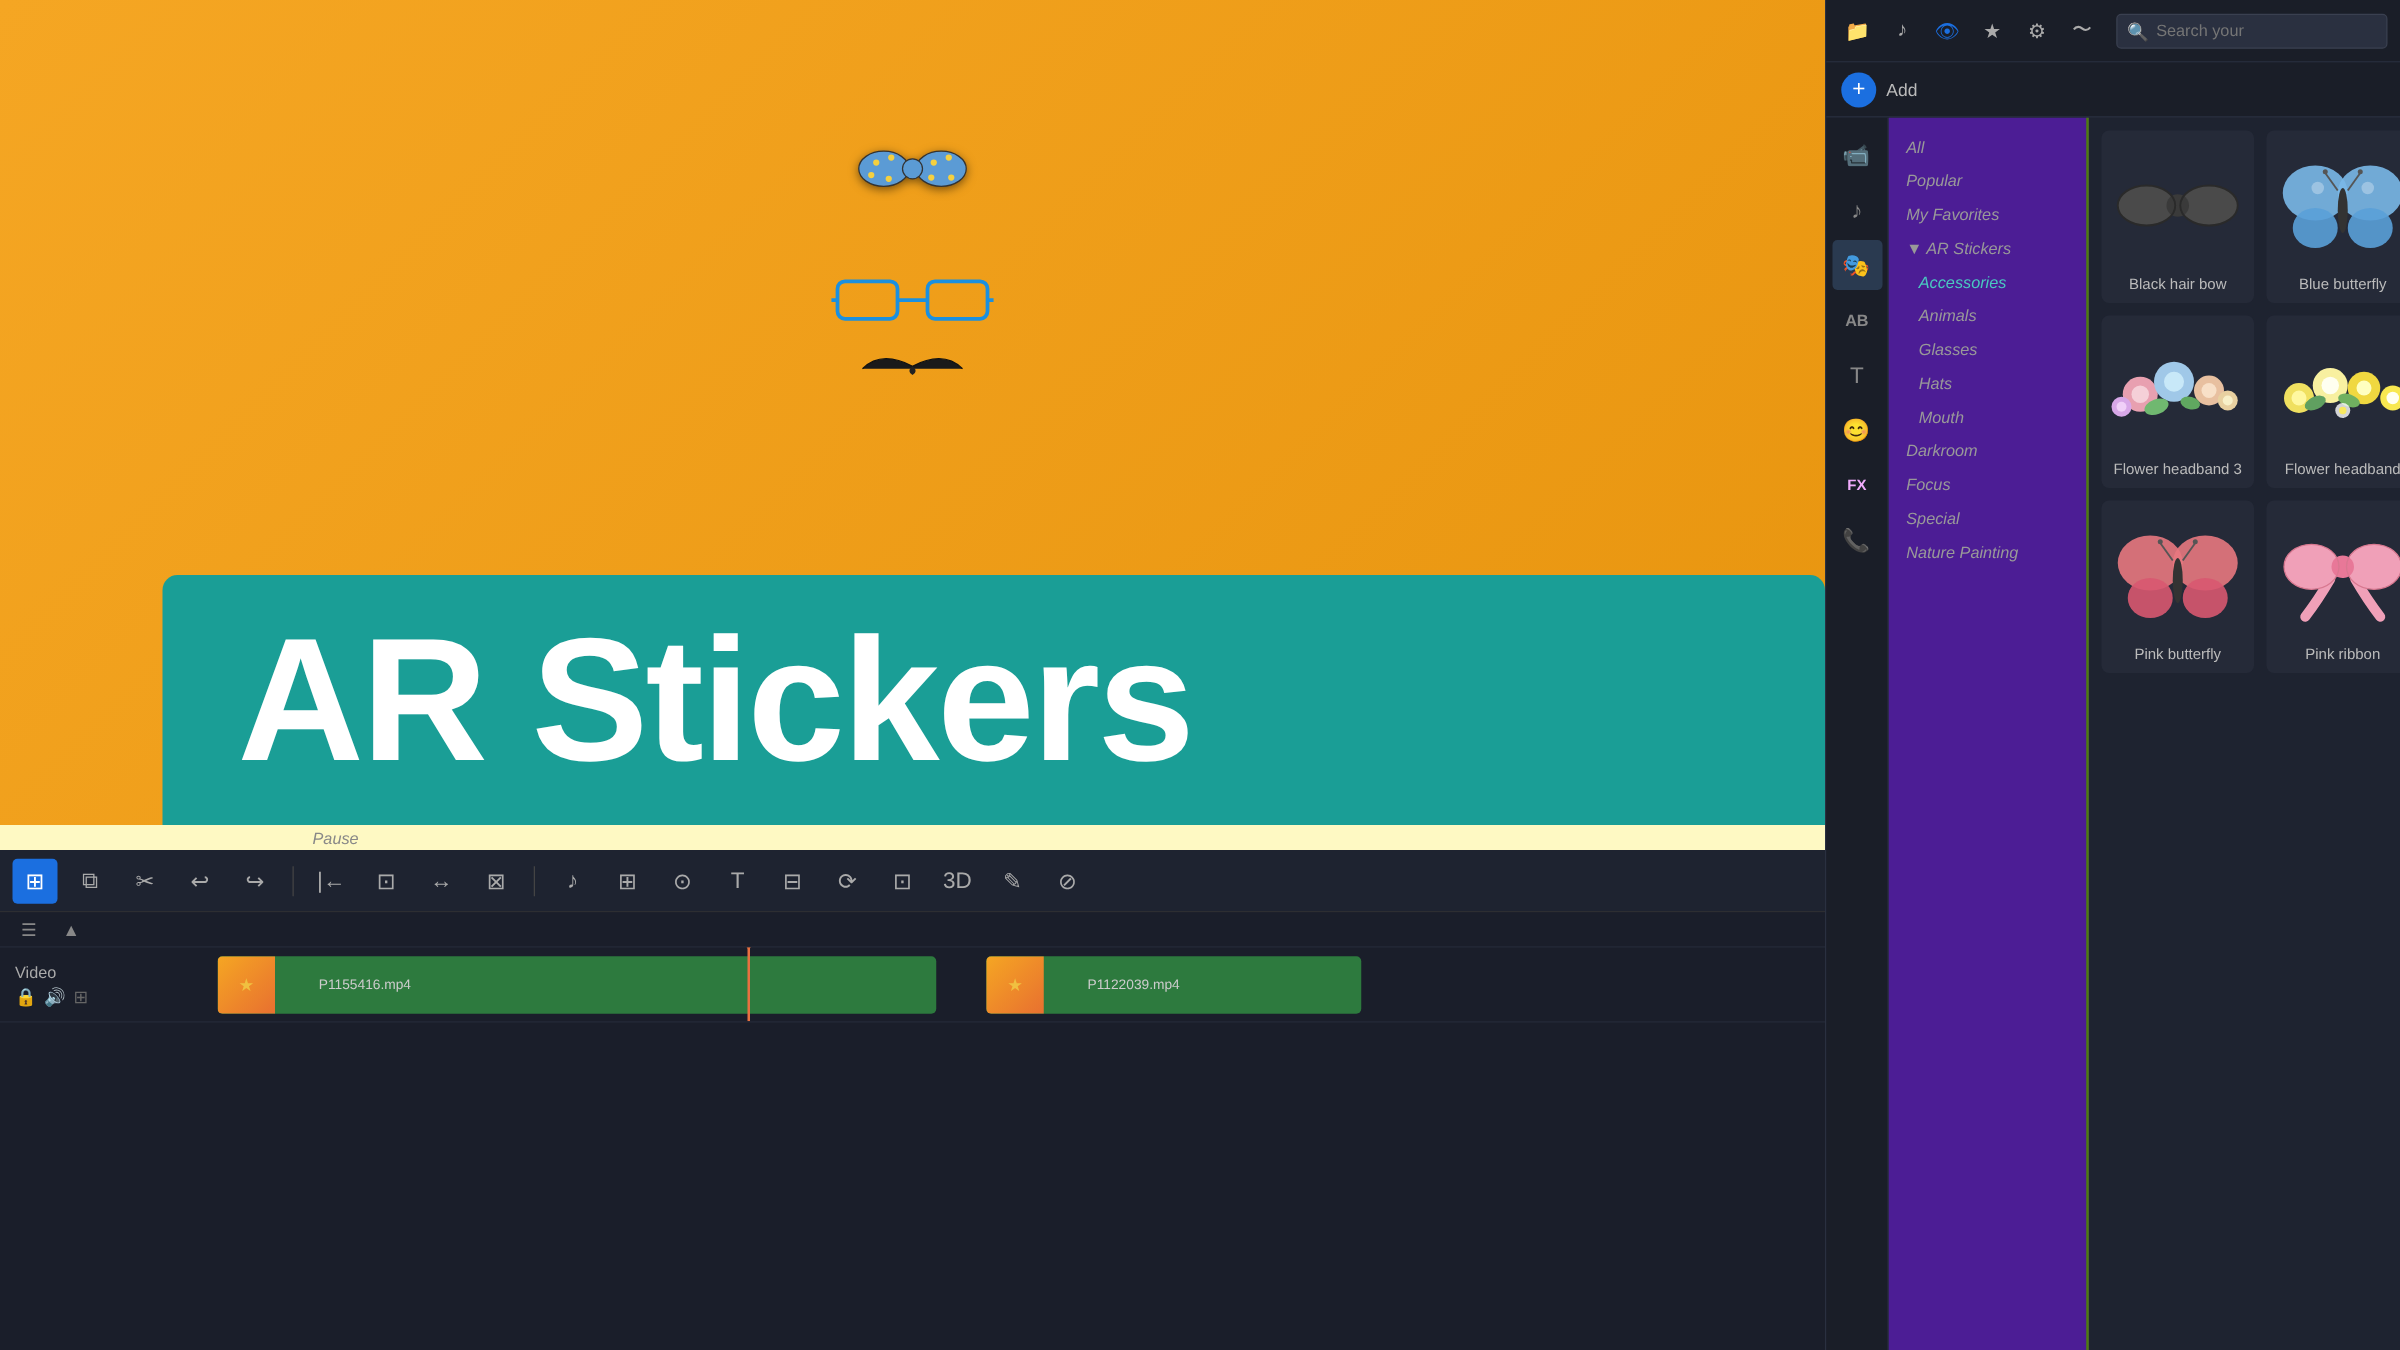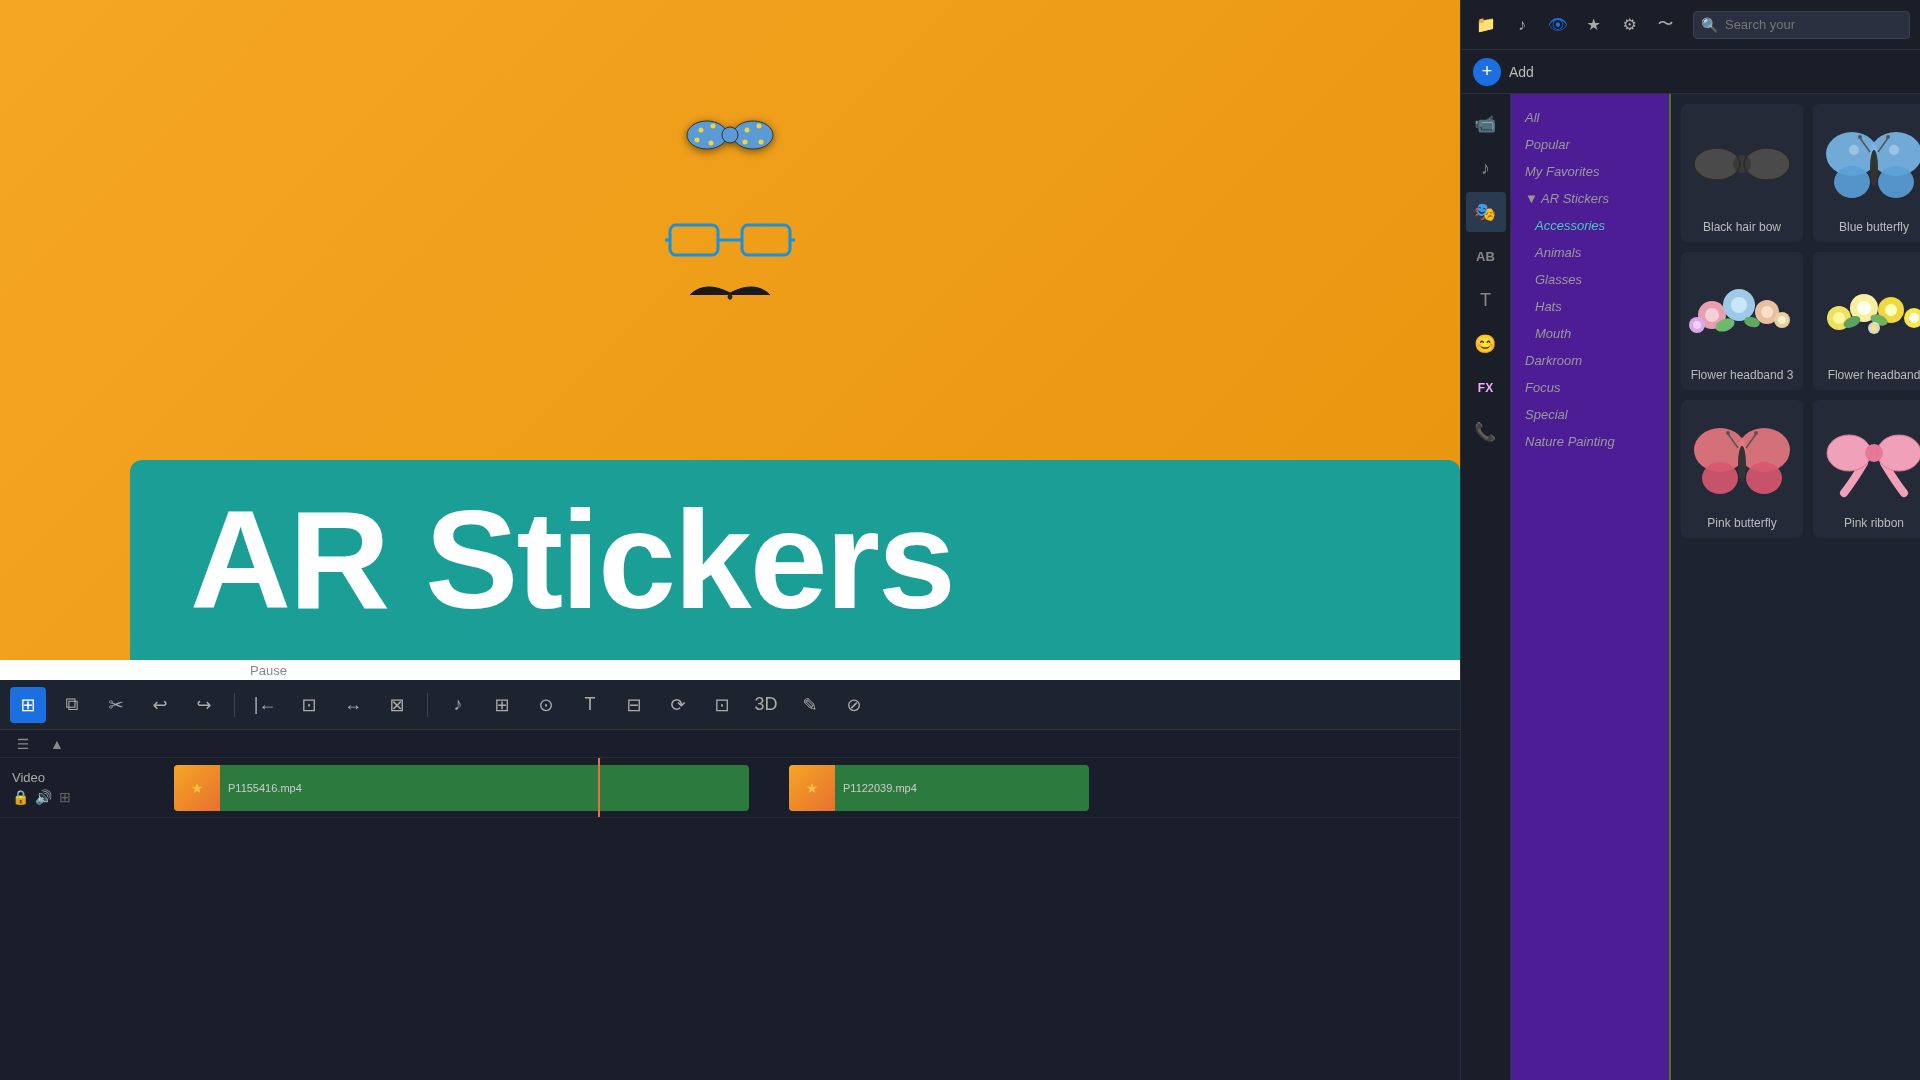--- a/index.html
+++ b/index.html
@@ -183,20 +183,21 @@
       overflow: hidden;
     }
 
     .star-icon { color: #f0c040; font-size: 14px; }
 
     .track-clip-label {
       color: #ccc;
       font-size: 11px;
       padding: 0 8px;
       white-space: nowrap;
+      margin-left: 27px;
     }
 
     
     .playhead {
       position: absolute;
       top: 0;
       width: 2px;
       height: 100%;
       background: #e87040;
       z-index: 10;
@@ -490,21 +491,21 @@
           </div>
         </div>
 
         <div class="ar-banner">
           <div class="ar-banner-text">AR Stickers</div>
         </div>
 
       </div>
     </div>
 
-    <div style="position:relative; height:20px; background:#ffffff;">
+    <div style="position:relative; height:20px; background:#fef9c3;font-style:italic;">
       <span class="pause-label" style="position:absolute;bottom:2px;left:250px;color:#888;font-size:13px;">Pause</span>
     </div>
 
     <div class="toolbar">
       <button class="toolbar-btn active">⊞</button>
       <button class="toolbar-btn">⧉</button>
       <button class="toolbar-btn">✂</button>
       <button class="toolbar-btn">↩</button>
       <button class="toolbar-btn">↪</button>
       <div class="toolbar-divider"></div>

